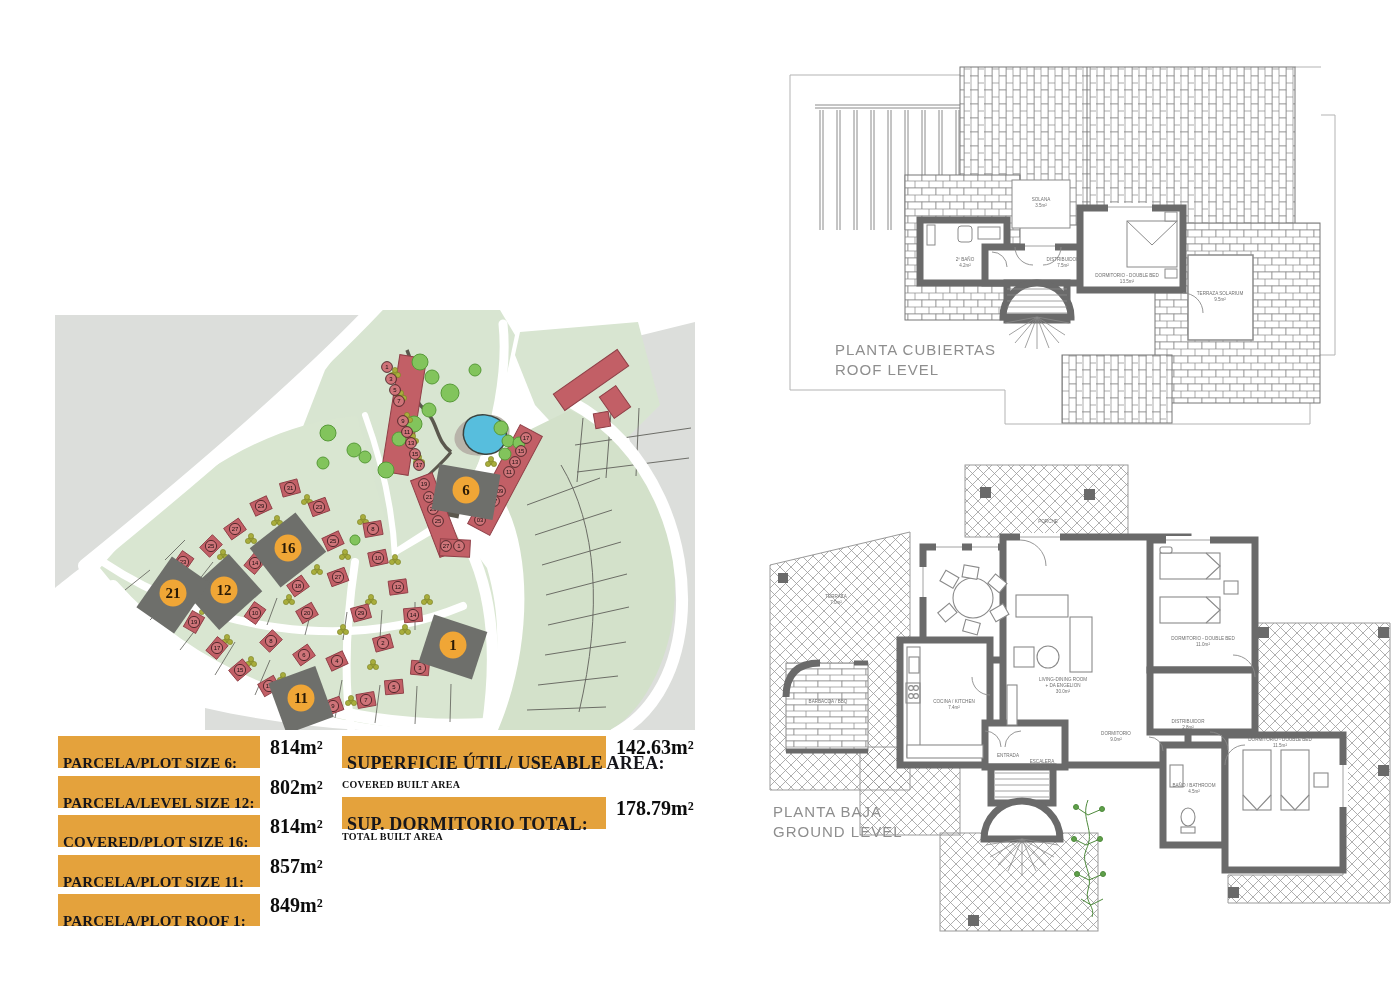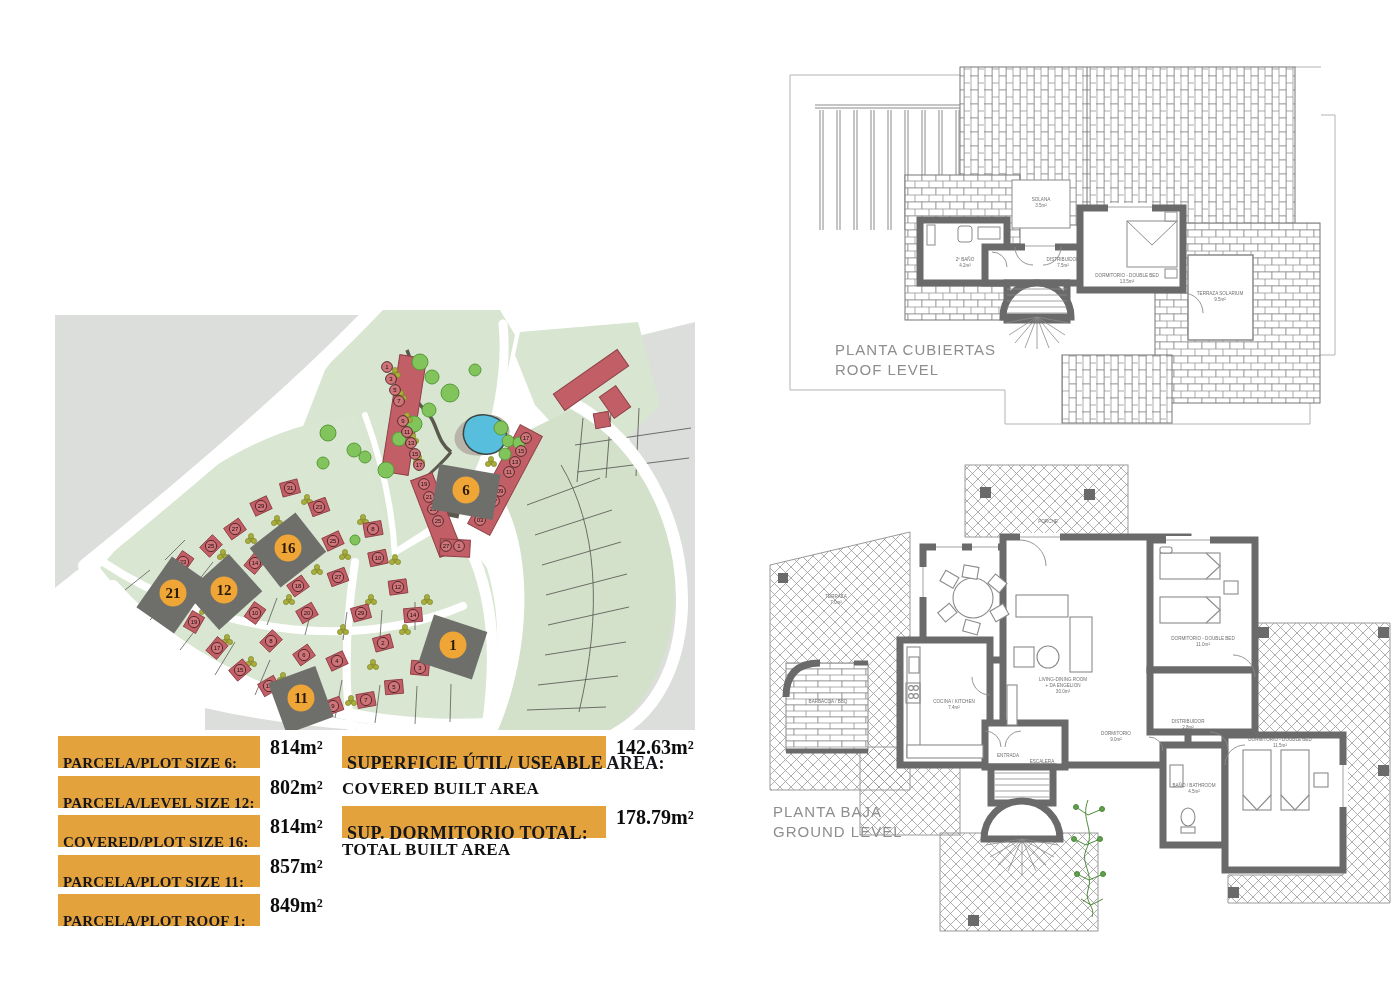--- a/index.html
+++ b/index.html
@@ -10,21 +10,21 @@
   .roomlbl{fill:#6f6f6f;font-size:4.6px;text-anchor:middle;}
   
   .ptable{position:absolute;left:58px;top:736px;display:flex;flex-direction:column;gap:7.6px;}
   .atable{position:absolute;left:342px;top:736px;display:flex;flex-direction:column;}
   .prow{display:flex;align-items:flex-start;}
   .bar{background:#E4A23C;color:#16161c;font-weight:bold;font-size:15px;line-height:23px;
        height:17px;padding:16px 5px;box-sizing:border-box;letter-spacing:.2px;white-space:nowrap;}
   .pbar{width:202px;}
   .abar{width:264px;font-size:18px;}
   .val{font-weight:bold;font-size:20px;line-height:23px;color:#0c0c0c;margin-left:10px;white-space:nowrap;}
-  .sub{font-weight:bold;font-size:17px;color:#111;margin-top:2px;letter-spacing:.3px;}
+  .sub{font-weight:bold;font-size:10px;color:#111;margin-top:2px;letter-spacing:.3px;}
   .arow1{margin-bottom:9px;}
   .arow2{margin-bottom:7px;}
 </style>
 </head>
 <body>
 
 <div class="page">
 
   <svg style="position:absolute;left:55px;top:310px" width="640" height="420" viewBox="0 0 640 420">
 

